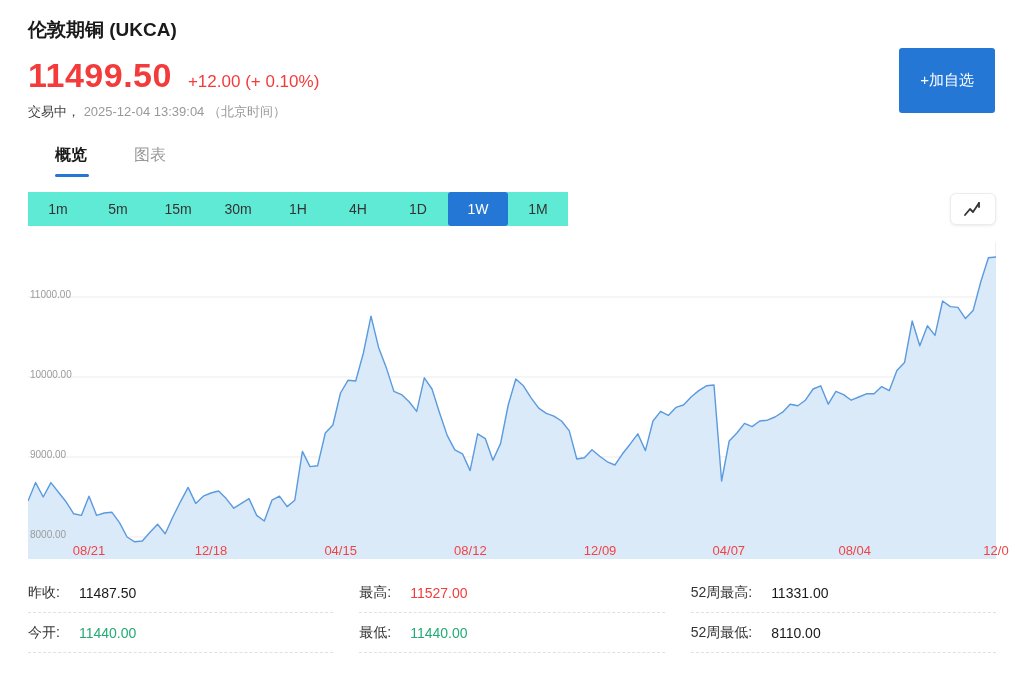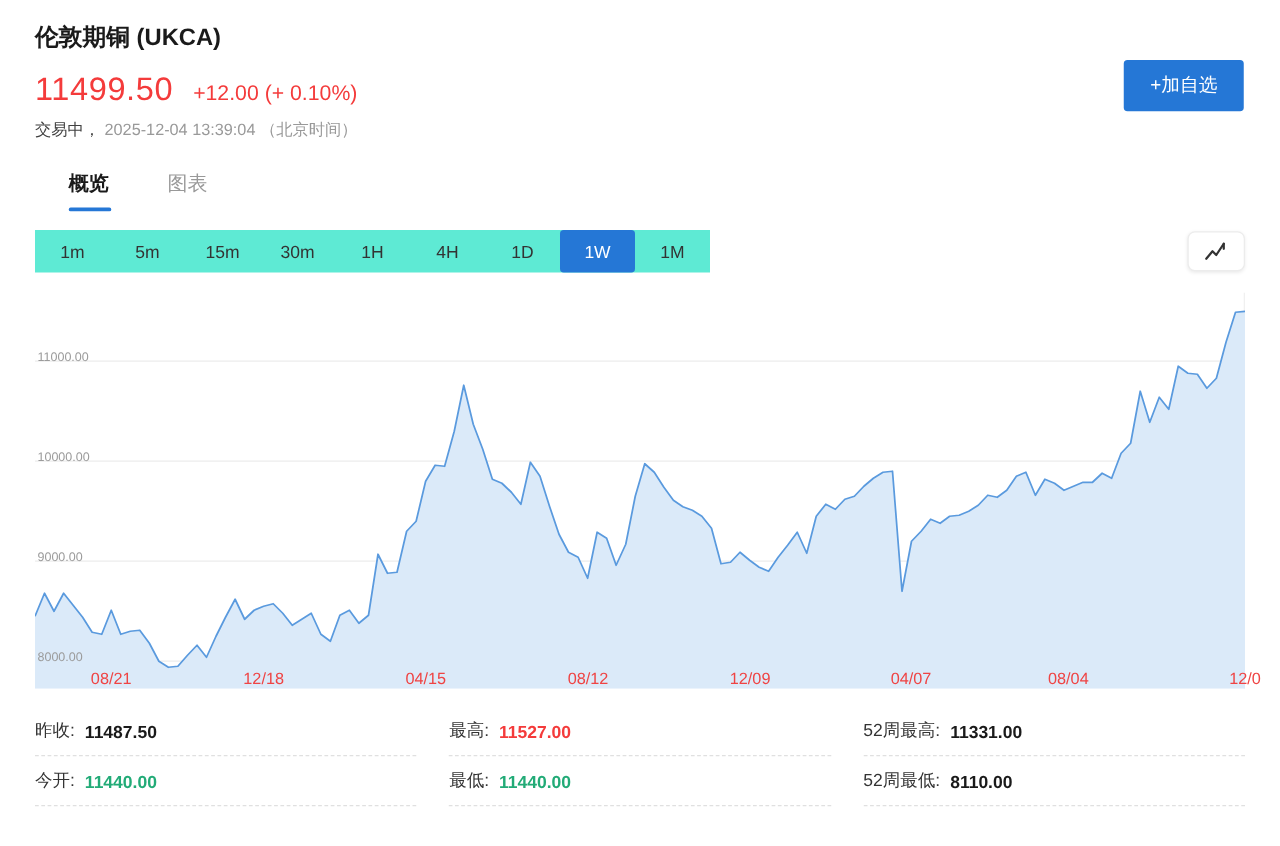--- a/index.html
+++ b/index.html
@@ -3,26 +3,26 @@
 <meta charset="utf-8">
 <style>
   * { margin:0; padding:0; box-sizing:border-box; }
   html,body { width:1024px; height:677px; overflow:hidden; background:#fff;
               font-family:"Liberation Sans","DejaVu Sans",sans-serif; color:#1a1a1a; }
   .container { position:relative; width:1024px; height:553px; padding:0 28px; }
 
   
   .title { padding-top:17px; font-size:19px; font-weight:bold; color:#1a1a1a; }
   .price-row { margin-top:13px; display:flex; align-items:baseline; }
-  .price { font-size:26px; font-weight:normal; letter-spacing:.5px;text-align:center; }
+  .price { font-size:34px; font-weight:bold; letter-spacing:.5px;text-align:center; }
   .change { font-size:17px; margin-left:16px; }
   .status-row { margin-top:8px; font-size:13px; color:#999; }
   .status-trading { color:#404040; }
   .watch-btn { position:absolute; right:29px; top:48px; background:#2577d6; color:#fff;
-               font-size:15px; padding:11px 21px; border:none; border-radius:3px; cursor:pointer; }
+               font-size:15px; padding:23px 21px; border:none; border-radius:3px; cursor:pointer; }
 
   
   .tabs { margin-top:24px; display:flex; gap:45px; }
   .tab { font-size:16px; color:#999; cursor:pointer; }
   .tab.active { color:#1a1a1a; font-weight:bold;margin-left:27px; }
   .tab .underline { height:3px; background:#2577d6; border-radius:2px; margin-top:8px; width:34px; }
 
   
   .toolbar-row { margin-top:15px; display:flex; justify-content:space-between; align-items:center; }
   .ranges { display:flex; background:#5eead4; }
@@ -35,21 +35,21 @@
   
   .chart { position:relative; margin-top:16px; width:968px; height:317px; }
   .chart svg { position:absolute; left:0; top:0; }
   .y-label { position:absolute; left:2px; font-size:10px; color:#9b9b9b; z-index:3; }
   .x-label { position:absolute; bottom:1px; font-size:13px; color:#ef4444; transform:translateX(-50%); z-index:3; white-space:nowrap; }
 
   
   .stats { margin-top:14px; display:grid; grid-template-columns:1fr 1fr 1fr; column-gap:26px; }
   .stat-cell { display:flex; align-items:center; padding:11px 0 10px 0; border-bottom:1px dashed #e0e0e0; font-size:14px; }
   .stat-label { color:#333; }
-  .stat-value { font-weight:bold; margin-left:8px; }
+  .stat-value { font-weight:normal; margin-left:19px; }
 </style>
 </head>
 <body>
 
 <div class="container">
 
   <div class="title">伦敦期铜 (UKCA)</div>
 
   <div class="price-row">
     <span class="price" style="color: rgb(244, 59, 59);">11499.50</span>

